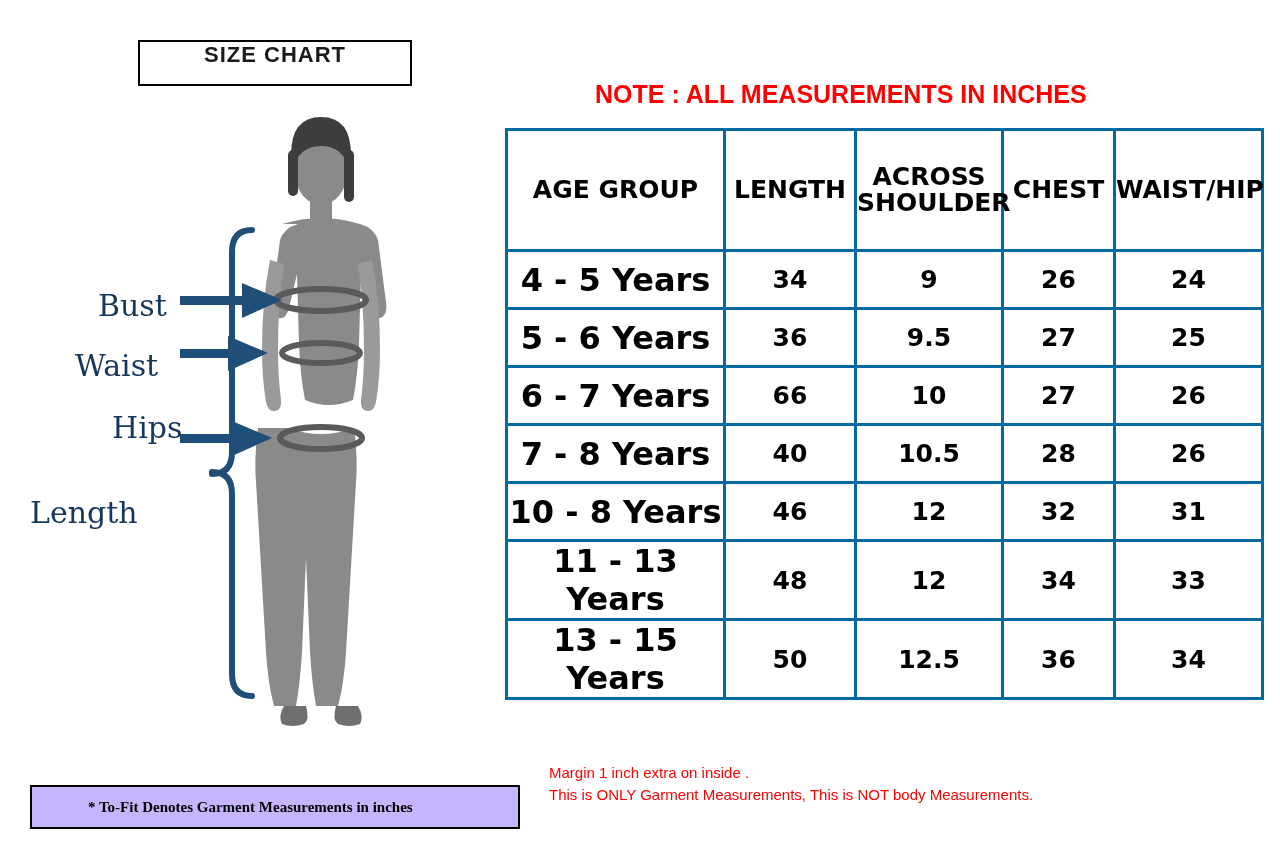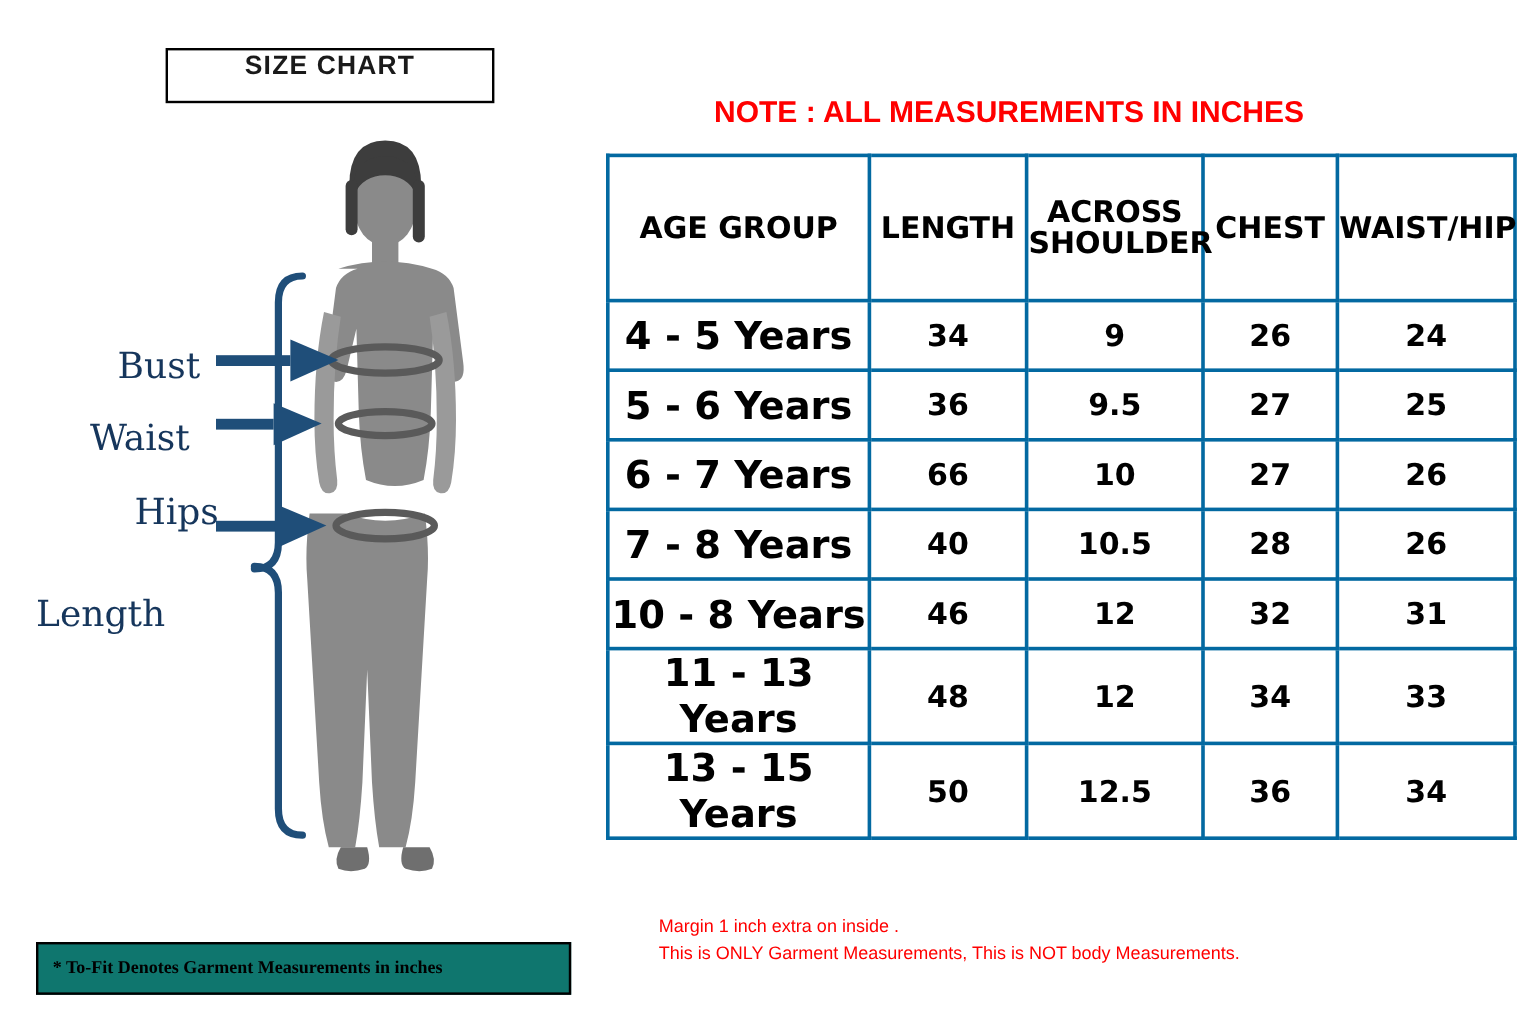--- a/index.html
+++ b/index.html
@@ -59,23 +59,24 @@
   #label-length{ left: 30px;  top: 495px; }
 
   
   #tofit-box {
     position: absolute;
     left: 30px;
     top: 785px;
     width: 442px;
     height: 40px;
     border: 2px solid #000;
-    background: #0f766e;
+    background: #c4b5fd;
     display: flex;
     align-items: center;
+    padding-left: 44px;
   }
   #tofit-box .txt {
     font-size: 15px;
     padding-left: 12px;
     font-family: "Liberation Serif", serif;
     font-weight: bold;
     color: #000;
   }
 
   

